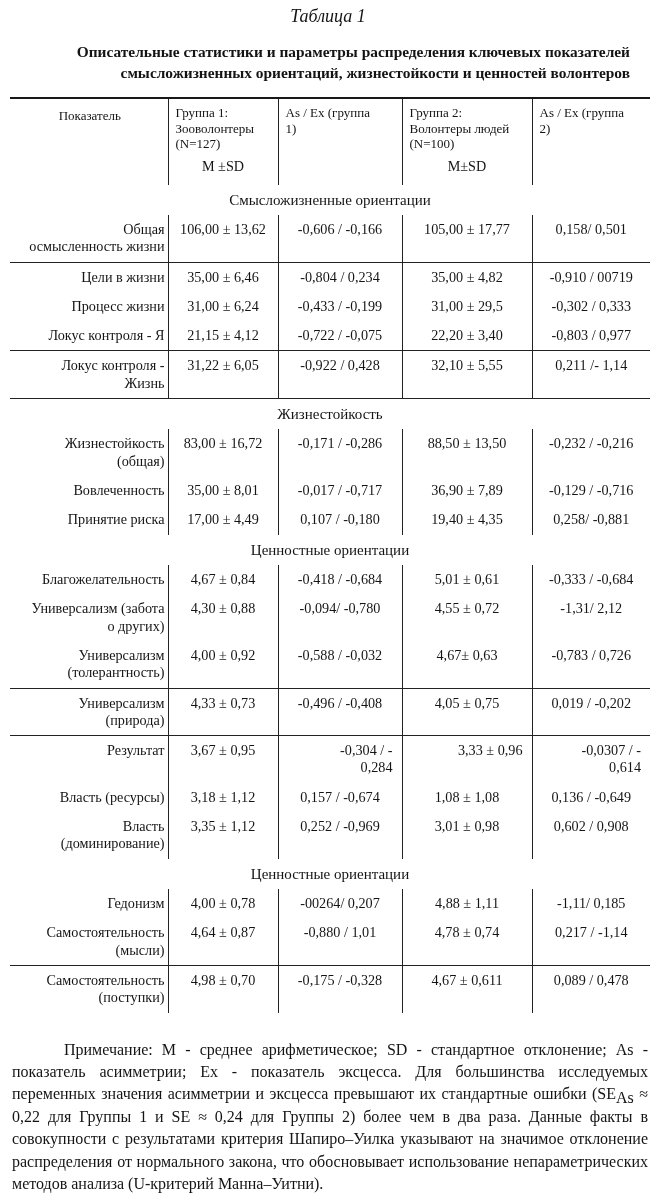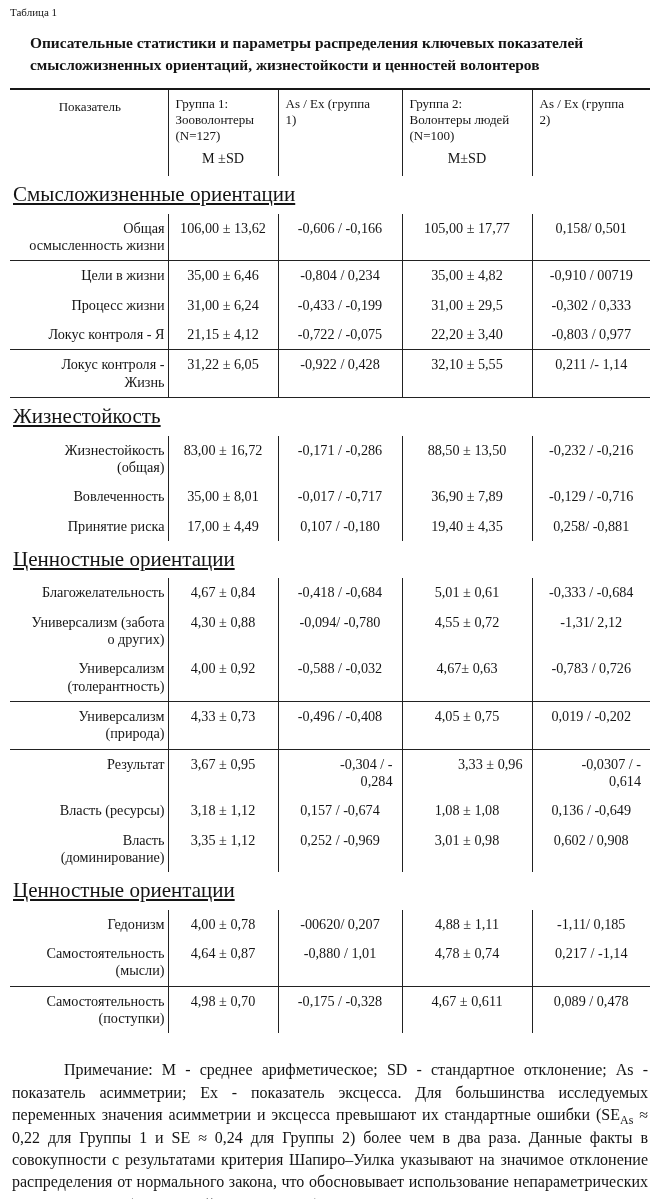--- a/index.html
+++ b/index.html
@@ -5,63 +5,63 @@
   html, body { margin:0; padding:0; background:#ffffff; }
   body {
     width:660px; min-height:1199px;
     color:#141414;
     font-family:"Liberation Serif","DejaVu Serif",serif;
     -webkit-font-smoothing:antialiased;
   }
   .page { box-sizing:border-box; width:660px; padding:4px 10px 16px 10px; }
 
   .table-label {
-    text-align:left; font-size:11px;
+    text-align:center; font-style:italic; font-size:18px;
     padding:2px 4px 0 0; line-height:1.2;
   }
   .doc-title {
-    text-align:left; font-weight:bold; font-size:15.4px; line-height:1.4;
+    text-align:right; font-weight:bold; font-size:15.4px; line-height:1.4;
     white-space:pre-line; margin:13px auto 13px auto; width:600px;
   }
 
   table.stats {
     width:640px; border-collapse:collapse; table-layout:fixed;
     font-size:14.2px; line-height:1.22;
     border-top:2.5px solid #181818;
   }
   .stats th, .stats td { vertical-align:top; font-weight:normal; }
   .bl { border-left:1.6px solid #222; }
 
   thead th {
     font-weight:bold; text-align:left; white-space:pre-line;
     padding:6px 5px 4px 7px; font-size:13px;
   }
   thead th.c0 { text-align:center; padding-top:9px; }
   .sub-cell { text-align:center; padding:2px 3px 9px 3px; }
 
   .section-cell {
-    text-align:left; padding:6px 3px 6px 3px; font-size:21px;text-decoration:underline;
+    text-align:center; padding:6px 3px 6px 3px; font-size:15px;
   }
   .label-cell {
     white-space:pre-line; text-align:right;
     padding:6px 3px 6px 8px;
   }
   .val-cell {
     text-align:center; white-space:pre-line;
     padding:6px 3px 6px 3px;
   }
   .val-cell.right { text-align:right; padding-right:9px; }
   tr.rule-below td { border-bottom:1.7px solid #222; }
 
   .note {
     margin:26px 2px 0 2px; font-size:16px; line-height:1.4;
     text-align:justify;
   }
   .note-para { text-indent:52px; }
-  .note sub { font-size:12px; line-height:0; }
+  .note sub { font-size:16px; line-height:0; }
 </style>
 </head>
 <body>
 
 <div class="page">
 
   <div class="table-label">Таблица 1</div>
 
   <div class="doc-title">Описательные статистики и параметры распределения ключевых показателей
 смысложизненных ориентаций, жизнестойкости и ценностей волонтеров</div>
@@ -219,21 +219,21 @@
           <td class="val-cell bl">0,252 / -0,969</td>
           <td class="val-cell bl">3,01 ± 0,98</td>
           <td class="val-cell bl">0,602 / 0,908</td>
         </tr>
         <tr>
           <td colspan="5" class="section-cell">Ценностные ориентации</td>
         </tr>
         <tr>
           <td class="label-cell">Гедонизм</td>
           <td class="val-cell bl">4,00 ± 0,78</td>
-          <td class="val-cell bl">-00620/ 0,207</td>
+          <td class="val-cell bl">-00264/ 0,207</td>
           <td class="val-cell bl">4,88 ± 1,11</td>
           <td class="val-cell bl">-1,11/ 0,185</td>
         </tr>
         <tr class="rule-below">
           <td class="label-cell">Самостоятельность
 (мысли)</td>
           <td class="val-cell bl">4,64 ± 0,87</td>
           <td class="val-cell bl">-0,880 / 1,01</td>
           <td class="val-cell bl">4,78 ± 0,74</td>
           <td class="val-cell bl">0,217 / -1,14</td>

